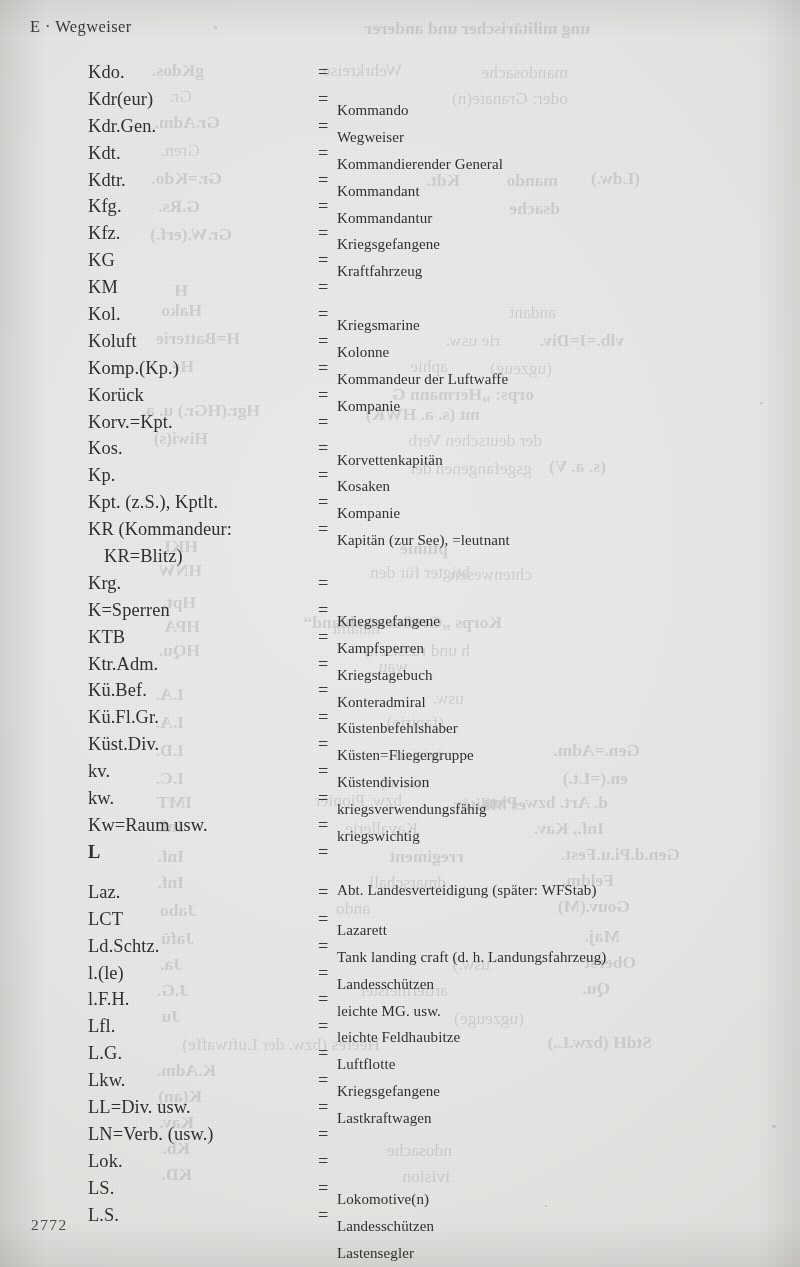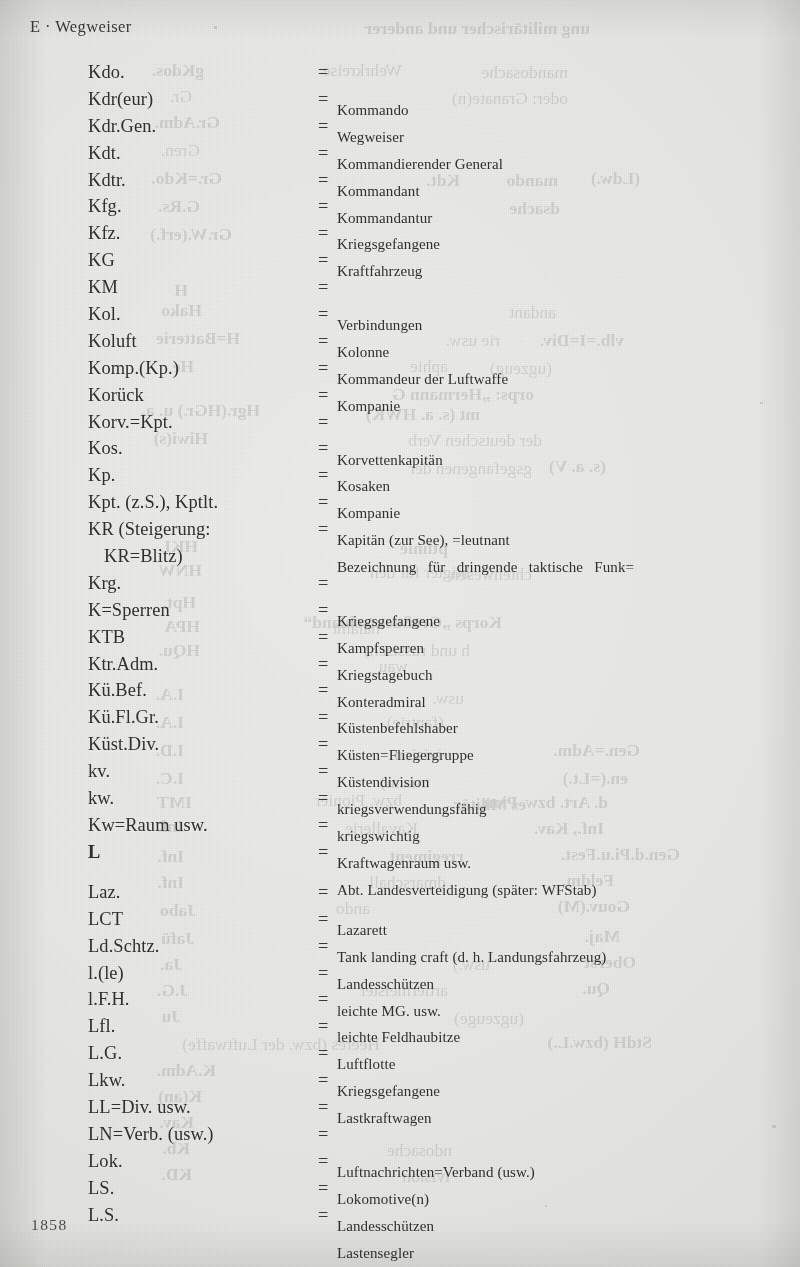--- a/index.html
+++ b/index.html
@@ -290,21 +290,21 @@
         <span class="eq">=</span>
         <span class="def">Kraftfahrzeug</span>
       </div>
       <div class="row">
         <span class="term">KG</span>
         <span class="eq">=</span>
       </div>
       <div class="row">
         <span class="term">KM</span>
         <span class="eq">=</span>
-        <span class="def">Verbindungen</span>
+        <span class="def">Kriegsmarine</span>
       </div>
       <div class="row">
         <span class="term">Kol.</span>
         <span class="eq">=</span>
         <span class="def">Kolonne</span>
       </div>
       <div class="row">
         <span class="term">Koluft</span>
         <span class="eq">=</span>
         <span class="def">Kommandeur der Luftwaffe</span>
@@ -332,23 +332,22 @@
         <span class="term">Kp.</span>
         <span class="eq">=</span>
         <span class="def">Kompanie</span>
       </div>
       <div class="row">
         <span class="term">Kpt. (z.S.), Kptlt.</span>
         <span class="eq">=</span>
         <span class="def">Kapitän (zur See), =leutnant</span>
       </div>
       <div class="row">
-        <span class="term">KR (Steigerung:</span>
-        <span class="eq">=</span>
-        <span class="def just">Bezeichnung für dringende taktische Funk=</span>
+        <span class="term">KR (Kommandeur:</span>
+        <span class="eq">=</span>
       </div>
       <div class="row">
         <span class="term ind">KR=Blitz)</span>
       </div>
       <div class="row">
         <span class="term">Krg.</span>
         <span class="eq">=</span>
         <span class="def">Kriegsgefangene</span>
       </div>
       <div class="row">
@@ -387,21 +386,20 @@
         <span class="def">kriegsverwendungsfähig</span>
       </div>
       <div class="row">
         <span class="term">kw.</span>
         <span class="eq">=</span>
         <span class="def">kriegswichtig</span>
       </div>
       <div class="row">
         <span class="term">Kw=Raum usw.</span>
         <span class="eq">=</span>
-        <span class="def">Kraftwagenraum usw.</span>
       </div>
       <div class="row gap">
         <span class="term section">L</span>
         <span class="eq">=</span>
         <span class="def">Abt. Landesverteidigung (später: WFStab)</span>
       </div>
       <div class="row">
         <span class="term">Laz.</span>
         <span class="eq">=</span>
         <span class="def">Lazarett</span>
@@ -441,38 +439,37 @@
         <span class="eq">=</span>
         <span class="def">Lastkraftwagen</span>
       </div>
       <div class="row">
         <span class="term">LL=Div. usw.</span>
         <span class="eq">=</span>
       </div>
       <div class="row">
         <span class="term">LN=Verb. (usw.)</span>
         <span class="eq">=</span>
-        <span class="def">Luftnachrichten=Verband (usw.)</span>
       </div>
       <div class="row">
         <span class="term">Lok.</span>
         <span class="eq">=</span>
         <span class="def">Lokomotive(n)</span>
       </div>
       <div class="row">
         <span class="term">LS.</span>
         <span class="eq">=</span>
         <span class="def">Landesschützen</span>
       </div>
       <div class="row">
         <span class="term">L.S.</span>
         <span class="eq">=</span>
         <span class="def">Lastensegler</span>
       </div>
     </div>
 
-  <div id="folio">1858</div>
+  <div id="folio">2772</div>
 
   <span class="speck" style="left:760px;top:402px;width:3px;height:2px;"></span>
   <span class="speck" style="left:772px;top:1125px;width:4px;height:3px;"></span>
   <span class="speck" style="left:214px;top:26px;width:3px;height:3px;"></span>
   <span class="speck" style="left:545px;top:1205px;width:2px;height:2px;"></span>
 </div>
 
 </body></html>

